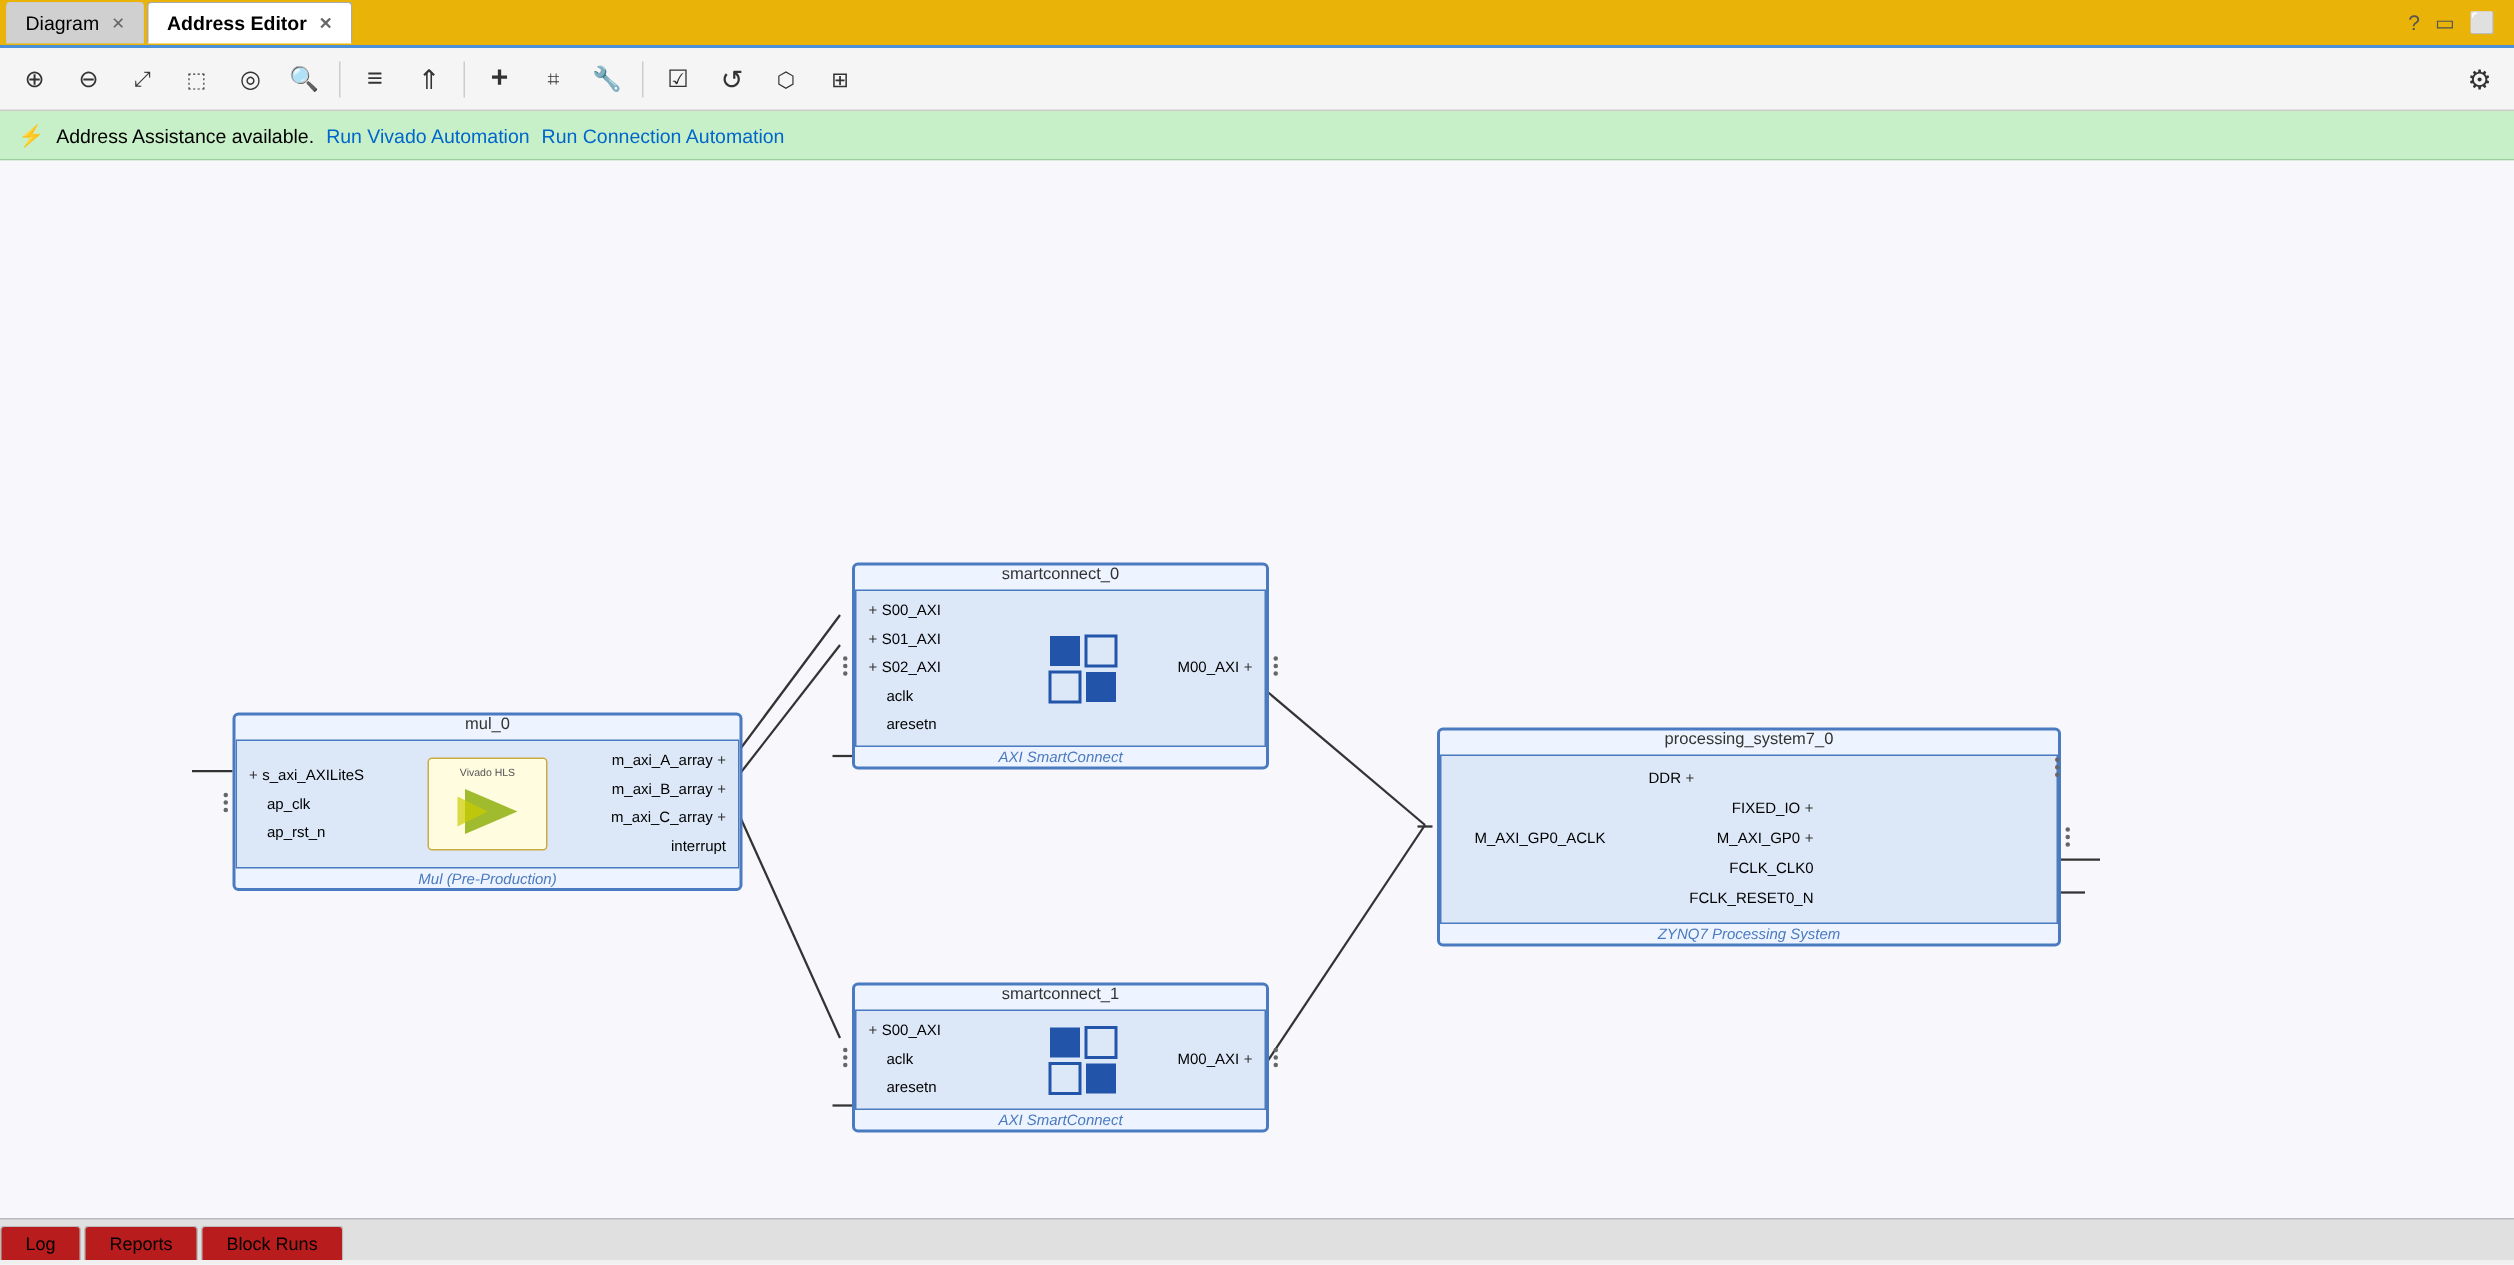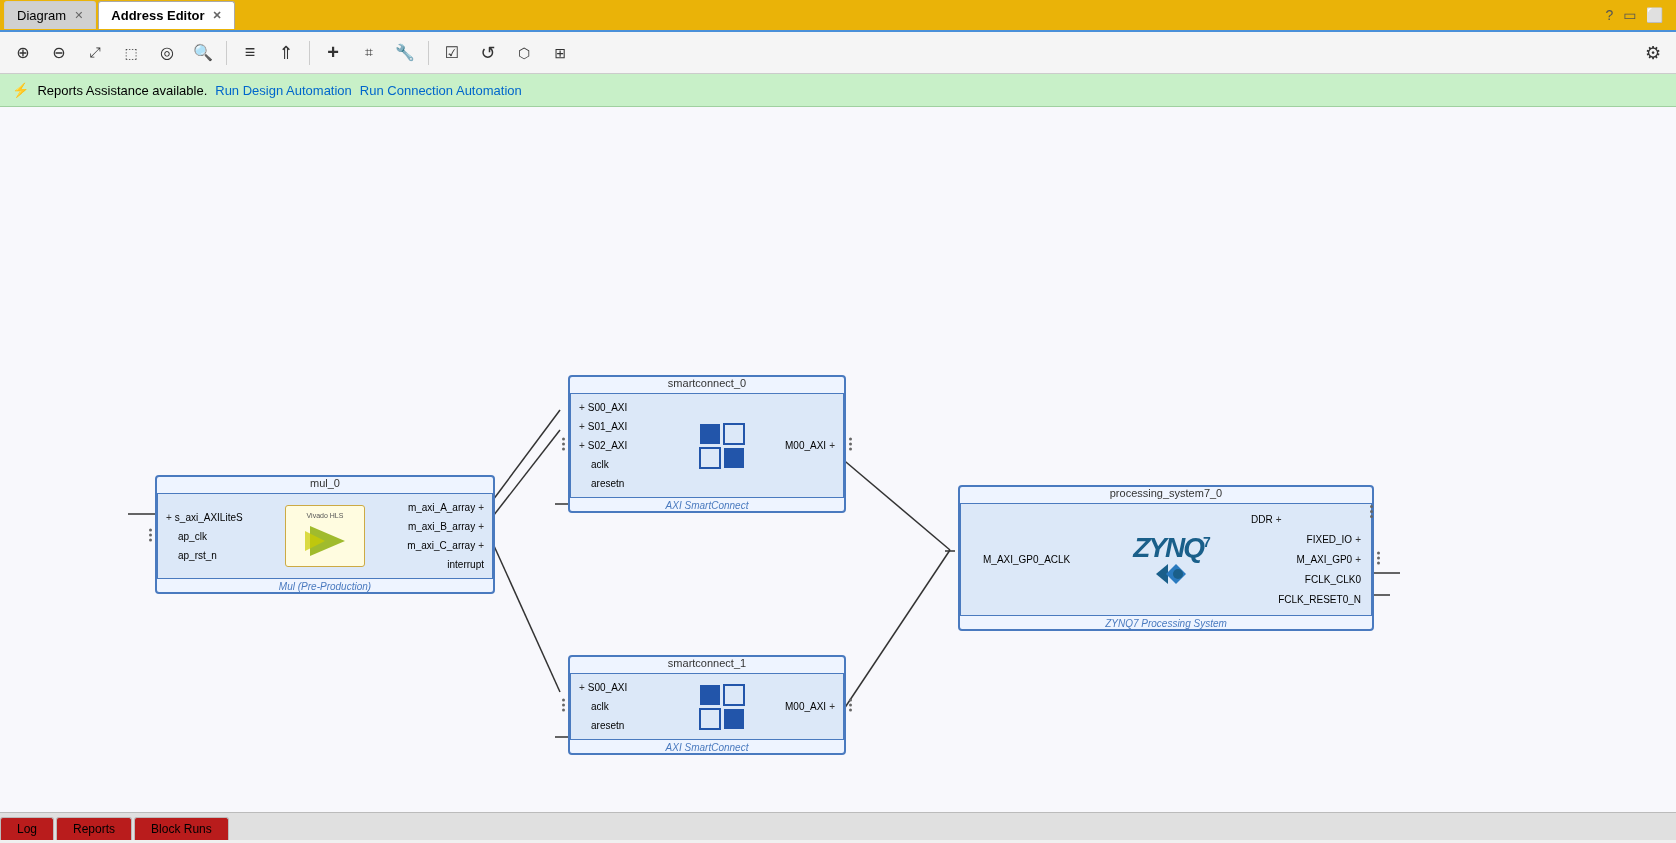--- a/index.html
+++ b/index.html
@@ -272,22 +272,22 @@
     <span style="font-size:14px">⊞</span>
   </div>
   <div class="toolbar-spacer"></div>
   <div class="toolbar-btn gear-btn" title="Settings">
     <span>⚙</span>
   </div>
 </div>
 
 <div class="designer-bar">
   <span style="color:#666;font-size:14px">⚡</span>
-  <span>Reports Assistance available.</span>
-  <a class="link">Run Design Automation</a>
+  <span>Address Assistance available.</span>
+  <a class="link">Run Vivado Automation</a>
   <a class="link">Run Connection Automation</a>
 </div>
 
 <div class="canvas">
 
   <svg class="connections" width="100%" height="100%" xmlns="http://www.w3.org/2000/svg">
 
     <line x1="490" y1="397" x2="560" y2="303" stroke="#333" stroke-width="1.5"></line>
 
     <line x1="490" y1="413" x2="560" y2="323" stroke="#333" stroke-width="1.5"></line>
@@ -474,32 +474,20 @@
     </div>
     <div class="block-title">processing_system7_0</div>
     <div class="block-inner" style="display:flex;align-items:center;gap:8px;padding:8px 10px;">
 
       <div style="display:flex;flex-direction:column;gap:6px;min-width:120px;padding-left:12px;">
         <div class="port-row">
             <span>M_AXI_GP0_ACLK</span>
           </div>
       </div>
 
-      <div style="flex:1;display:flex;align-items:center;justify-content:center;">
-        <div style="text-align:center;">
-          <div style="font-size:28px;font-weight:bold;color:#1a5f8a;font-style:italic;letter-spacing:-2px;line-height:1;">
-            ZYNQ<span style="font-size:14px;vertical-align:super;font-style:normal;">7</span>
-          </div>
-          <svg width="30" height="20" viewBox="0 0 30 20" style="display:inline-block;margin-top:2px;">
-            <polygon points="0,10 12,0 12,20" fill="#1a5f8a"></polygon>
-            <polygon points="10,10 20,0 30,10 20,20" fill="#2a7abf"></polygon>
-            <circle cx="22" cy="10" r="5" fill="#1a5f8a"></circle>
-          </svg>
-        </div>
-      </div>
 
       <div style="display:flex;flex-direction:column;gap:5px;min-width:110px;text-align:right;">
         <div class="port-row" style="justify-content:flex-start">
             <span>DDR</span>
             <span class="port-plus" style="margin-left:3px;margin-right:0">+</span>
           </div>
         <div class="port-row" style="justify-content:flex-end">
             <span>FIXED_IO</span>
             <span class="port-plus" style="margin-left:3px;margin-right:0">+</span>
           </div>

